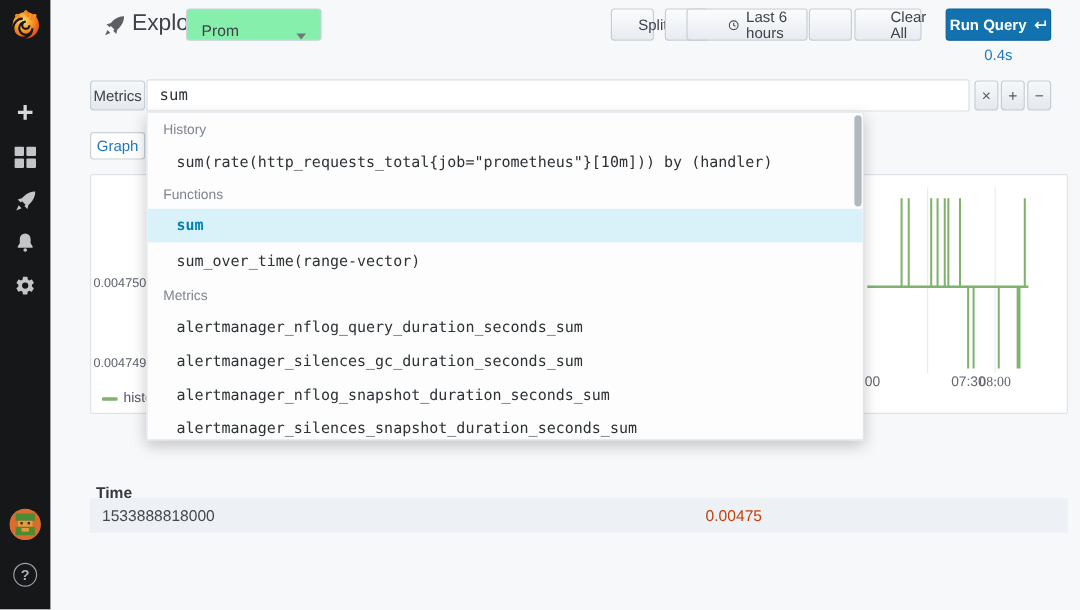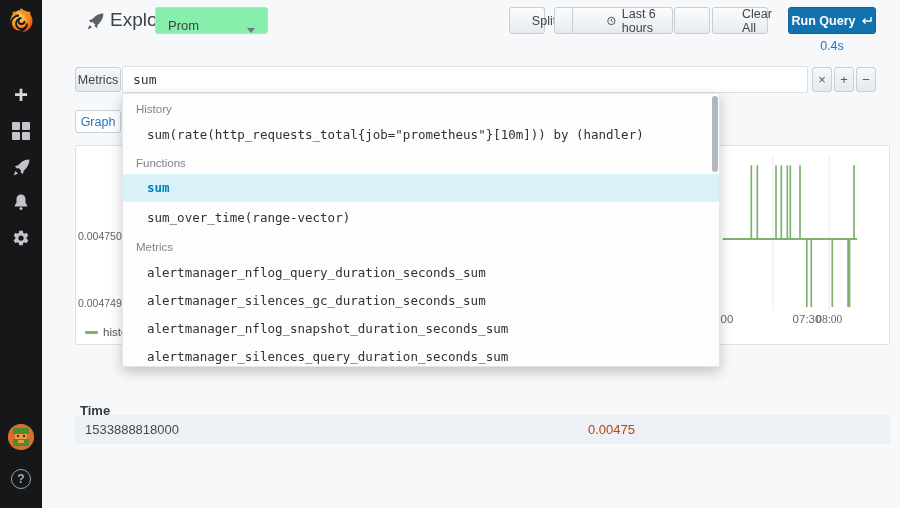--- a/index.html
+++ b/index.html
@@ -226,17 +226,16 @@
   <div class="ta-label">Functions</div>
   <div class="ta-selected">
     <div class="ta-title">sum</div>
   </div>
   <div class="ta-item" style="min-height:30px">sum_over_time(range-vector)</div>
 
   <div class="ta-label">Metrics</div>
   <div class="ta-item">alertmanager_nflog_query_duration_seconds_sum</div>
   <div class="ta-item">alertmanager_silences_gc_duration_seconds_sum</div>
   <div class="ta-item">alertmanager_nflog_snapshot_duration_seconds_sum</div>
-  <div class="ta-item">alertmanager_silences_query_duration_seconds_sum</div>
   <div class="ta-item">alertmanager_silences_snapshot_duration_seconds_sum</div>
 
   <div class="ta-scrollthumb"></div>
 </div>
 
 </body></html>

